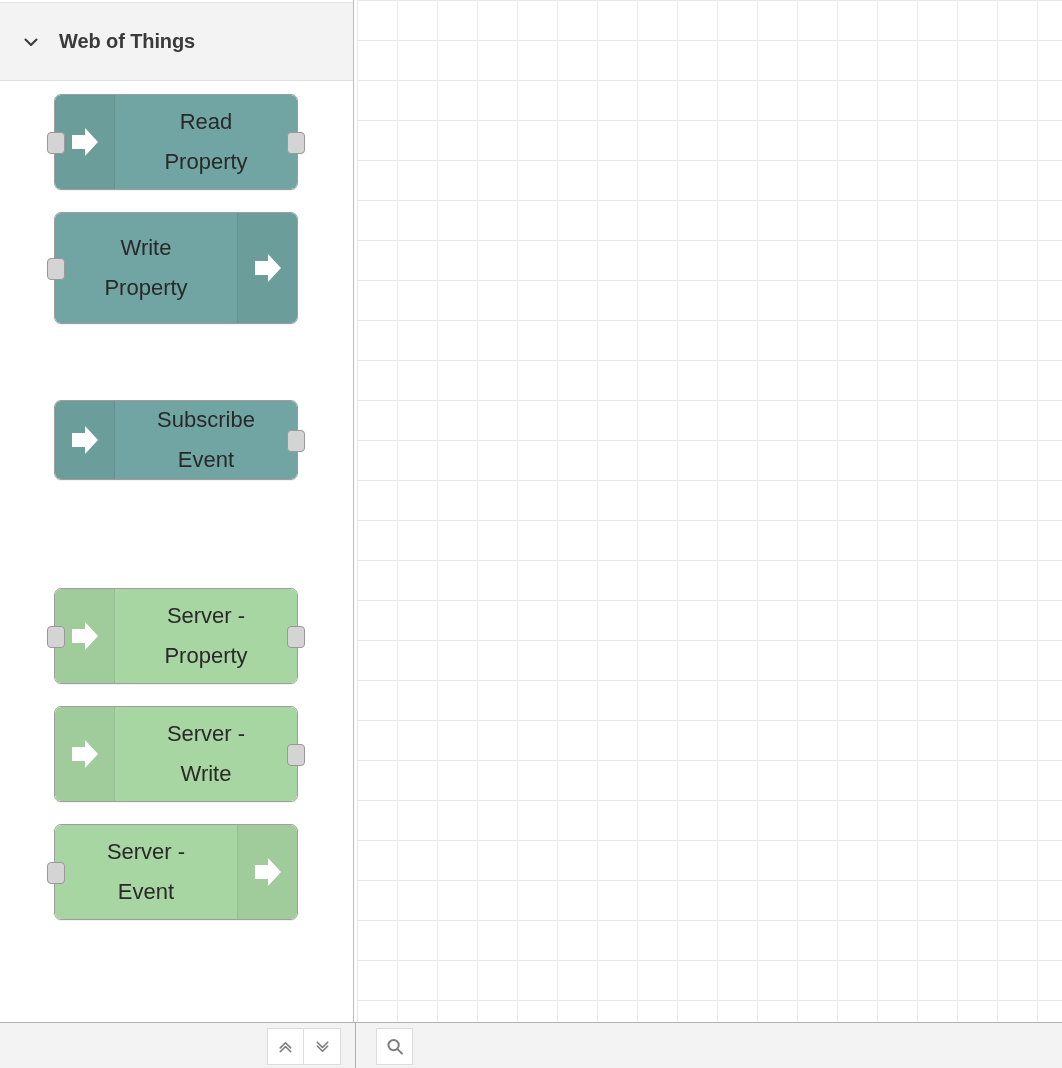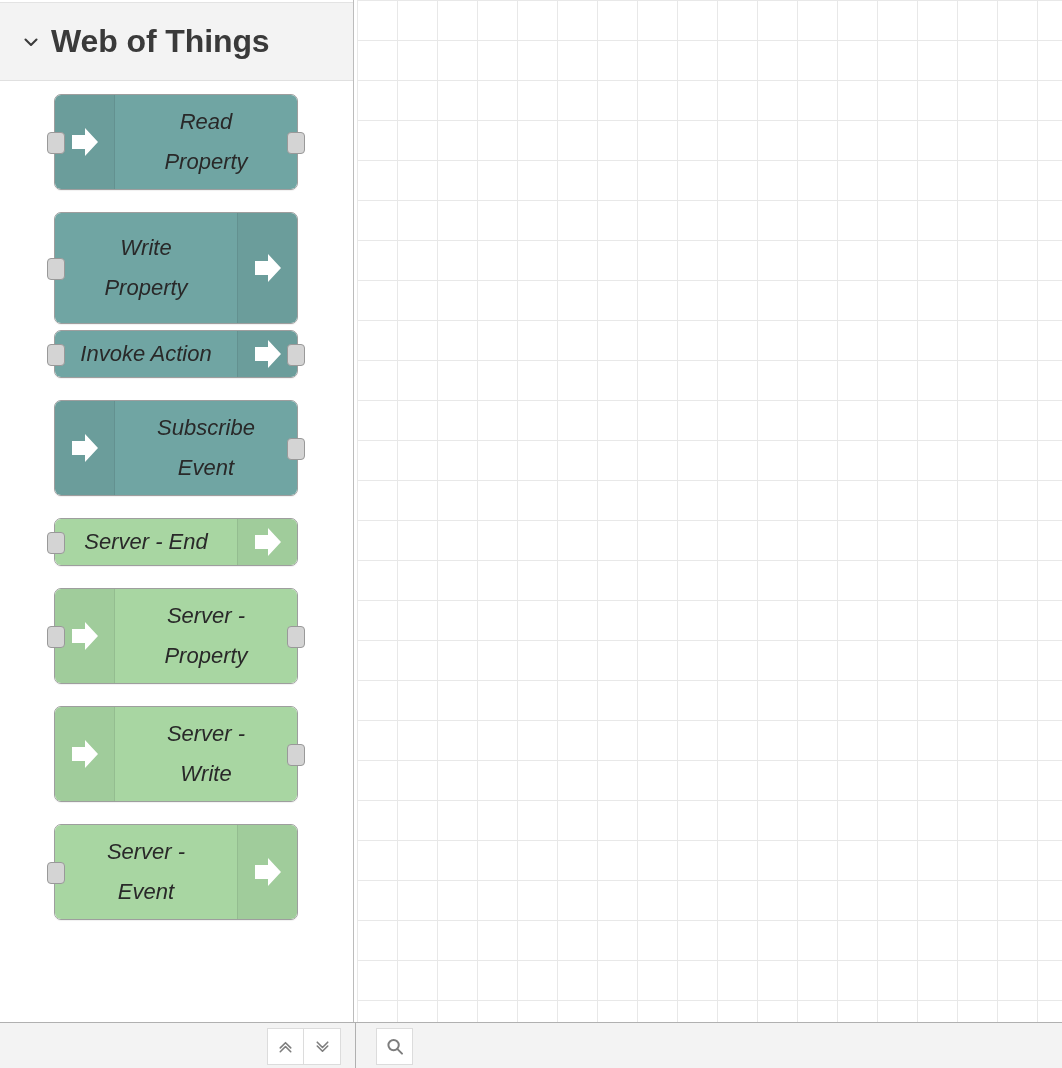--- a/index.html
+++ b/index.html
@@ -78,22 +78,22 @@
     height: 26px;
     flex: 0 0 26px;
     display: flex;
     align-items: center;
     justify-content: center;
     color: #3b3b3b;
   }
   .chevron-down svg { display: block; }
 
   .category-title {
-    margin-left: 7px;
-    font-size: 32px;
+    margin-left: 15px;
+    font-size: 20px;
     font-weight: bold;
     color: #3a3a3a;
     letter-spacing: -0.1px;
     white-space: nowrap;
   }
 
   
   .node-list {
     position: absolute;
     left: 0;
@@ -146,21 +146,21 @@
     flex: 1 1 auto;
     display: flex;
     align-items: center;
     justify-content: center;
     text-align: center;
     font-size: 22px;
     line-height: 40px;
     color: #292929;
     padding: 0 4px;
   }
-  .node-label .lbl { display: block; font-style: italic; }
+  .node-label .lbl { display: block; }
 
   
   .port {
     position: absolute;
     width: 16px;
     height: 20px;
     background: #d4d4d4;
     border: 1px solid #999999;
     border-radius: 4px;
     top: 50%;
@@ -275,72 +275,37 @@
             <div class="icon-zone right">
               <span>
                 <svg class="arrow-glyph" width="32" height="34" viewBox="0 0 32 34" aria-hidden="true">
                   <path d="M3 10 L16 10 L16 3 L29 17 L16 31 L16 24 L3 24 Z" fill="#ffffff"></path>
                 </svg>
               </span>
             </div>
           </div>
           <div class="port in"></div>
         </div>
-        <div class="node-item teal" style="top: 248px; height: 48px;">
-          <div class="node-body">
-            <div class="node-label">
-              <div>
-                <span class="lbl">Invoke Action</span>
-              </div>
-            </div>
-            <div class="icon-zone right">
-              <span>
-                <svg class="arrow-glyph" width="32" height="34" viewBox="0 0 32 34" aria-hidden="true">
-                  <path d="M3 10 L16 10 L16 3 L29 17 L16 31 L16 24 L3 24 Z" fill="#ffffff"></path>
-                </svg>
-              </span>
-            </div>
-          </div>
-          <div class="port in"></div>
-          <div class="port out"></div>
-        </div>
-        <div class="node-item teal" style="top: 318px; height: 96px;">
+        <div class="node-item teal" style="top: 318px; height: 80px;">
           <div class="node-body">
             <div class="icon-zone left">
               <span>
                 <svg class="arrow-glyph" width="32" height="34" viewBox="0 0 32 34" aria-hidden="true">
                   <path d="M3 10 L16 10 L16 3 L29 17 L16 31 L16 24 L3 24 Z" fill="#ffffff"></path>
                 </svg>
               </span>
             </div>
             <div class="node-label">
               <div>
                 <span class="lbl">Subscribe</span>
                 <span class="lbl">Event</span>
               </div>
             </div>
           </div>
           <div class="port out"></div>
-        </div>
-        <div class="node-item green" style="top: 436px; height: 48px;">
-          <div class="node-body">
-            <div class="node-label">
-              <div>
-                <span class="lbl">Server - End</span>
-              </div>
-            </div>
-            <div class="icon-zone right">
-              <span>
-                <svg class="arrow-glyph" width="32" height="34" viewBox="0 0 32 34" aria-hidden="true">
-                  <path d="M3 10 L16 10 L16 3 L29 17 L16 31 L16 24 L3 24 Z" fill="#ffffff"></path>
-                </svg>
-              </span>
-            </div>
-          </div>
-          <div class="port in"></div>
         </div>
         <div class="node-item green" style="top: 506px; height: 96px;">
           <div class="node-body">
             <div class="icon-zone left">
               <span>
                 <svg class="arrow-glyph" width="32" height="34" viewBox="0 0 32 34" aria-hidden="true">
                   <path d="M3 10 L16 10 L16 3 L29 17 L16 31 L16 24 L3 24 Z" fill="#ffffff"></path>
                 </svg>
               </span>
             </div>

